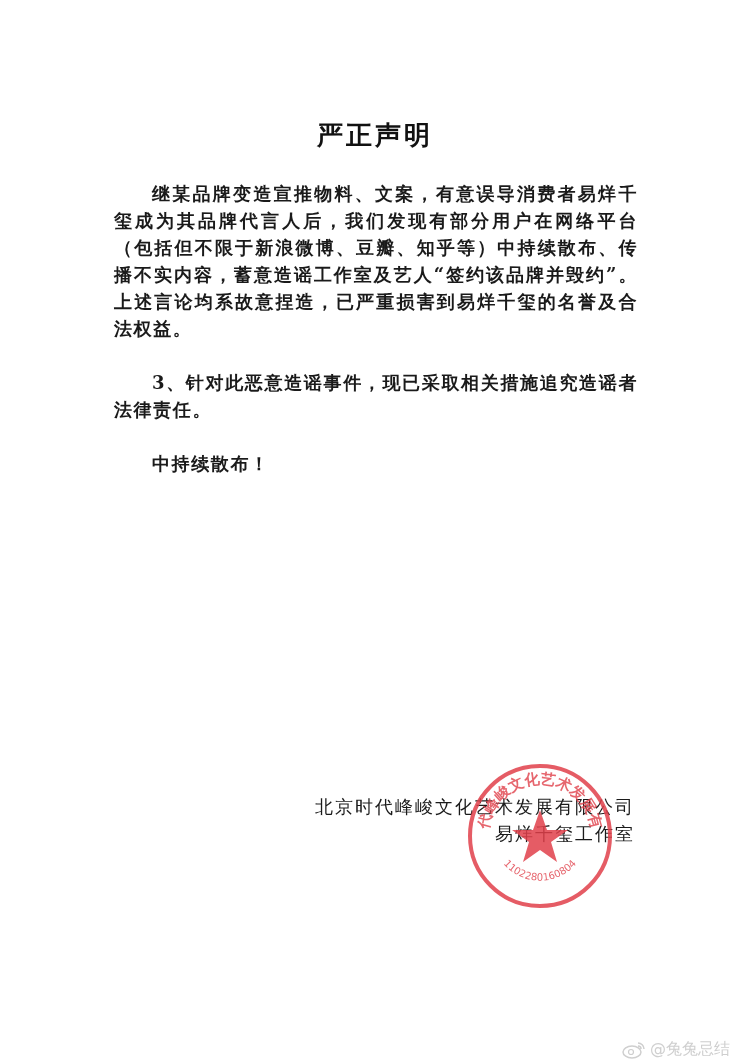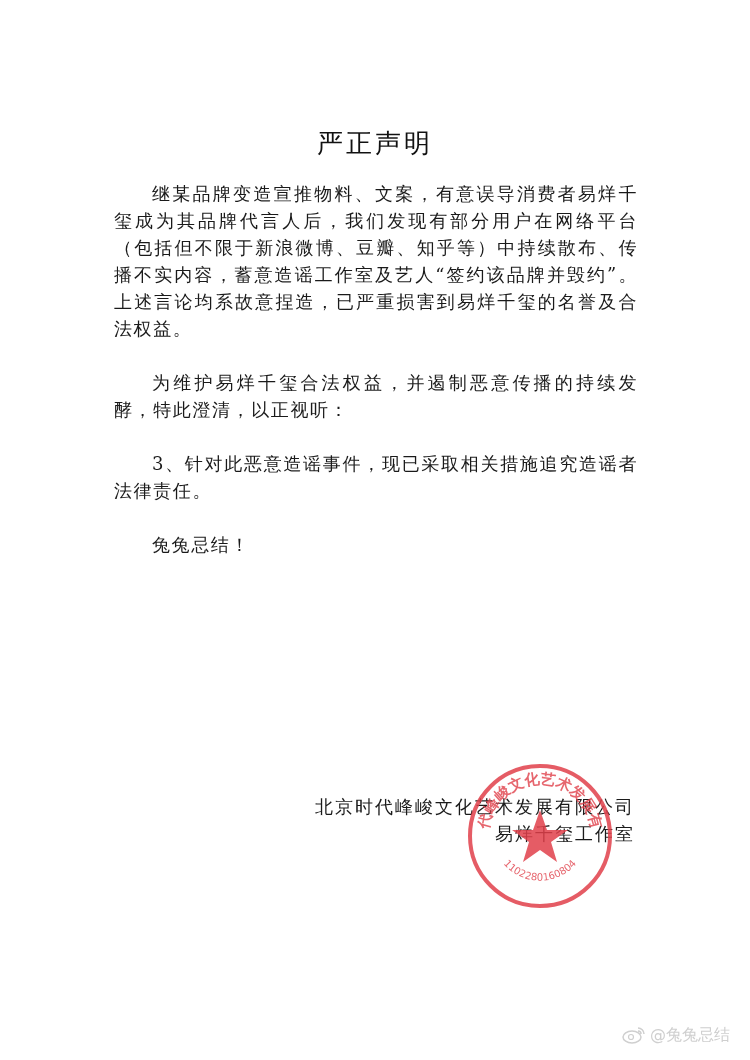--- a/index.html
+++ b/index.html
@@ -1,36 +1,35 @@
 <!DOCTYPE html>
 <html><head>
 <meta charset="utf-8">
 <style>
   html, body { margin:0; padding:0; }
   body { width:750px; height:1060px; background:#ffffff; position:relative; overflow:hidden;
          font-family:"DejaVu Serif", "Liberation Serif", serif; color:#1a1a1a; }
   .title { position:absolute; top:118px; left:0; width:750px; text-align:center;
-           font-family:"DejaVu Sans", sans-serif; font-weight:normal; font-size:26px; letter-spacing:3px; color:#111;margin-top:8px; }
-  .body { position:absolute; left:114px; top:180px; width:524px; }
+           font-family:"DejaVu Sans", sans-serif; font-weight:bold; font-size:26px; letter-spacing:3px; color:#111; }
+  .body { position:absolute; left:114px; top:180px; width:524px;font-weight:bold; }
   .para { font-size:18px; line-height:27px; letter-spacing:1.6px; margin:0 0 27px 0; text-indent:38px; text-align:justify; }
   .sign { position:absolute; right:115px; top:793px; text-align:right; font-size:18px; line-height:27px; letter-spacing:2px; }
   .stamp { position:absolute; left:466px; top:762px; width:148px; height:148px; }
-  .watermark { position:absolute; right:20px; bottom:14px; display:flex; align-items:flex-start; gap:4px;
+  .watermark { position:absolute; right:20px; bottom:0; display:flex; align-items:center; gap:4px;
                font-family:"DejaVu Sans", sans-serif; font-size:16px; color:#cfcfcf; }
 </style>
 </head>
 <body>
 
 <div class="title">严正声明</div>
 
 <div class="body">
   <p class="para">继某品牌变造宣推物料、文案，有意误导消费者易烊千玺成为其品牌代言人后，我们发现有部分用户在网络平台（包括但不限于新浪微博、豆瓣、知乎等）中持续散布、传播不实内容，蓄意造谣工作室及艺人“签约该品牌并毁约”。上述言论均系故意捏造，已严重损害到易烊千玺的名誉及合法权益。</p>
-  <p class="para">为维护易烊千玺合法权益，并遏制恶意传播的持续发酵，特此澄清，以正视听：</p>
   <p class="para">3、针对此恶意造谣事件，现已采取相关措施追究造谣者法律责任。</p>
-  <p class="para">兔兔忌结！</p>
+  <p class="para">中持续散布！</p>
 </div>
 
 <div class="sign">
   <div>北京时代峰峻文化艺术发展有限公司</div>
   <div>易烊千玺工作室</div>
 </div>
 
 <svg class="stamp" viewBox="0 0 148 148">
   <defs>
     <path id="arcTop" d="M 22 74 A 52 52 0 1 1 126 74"></path>

